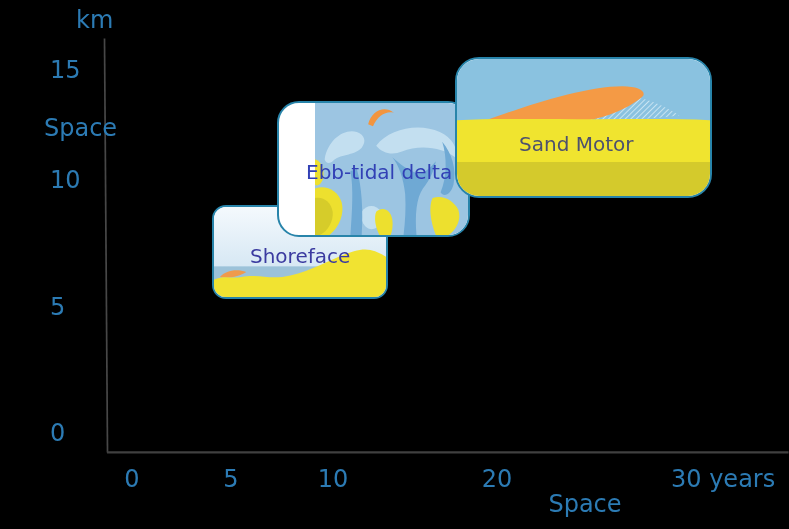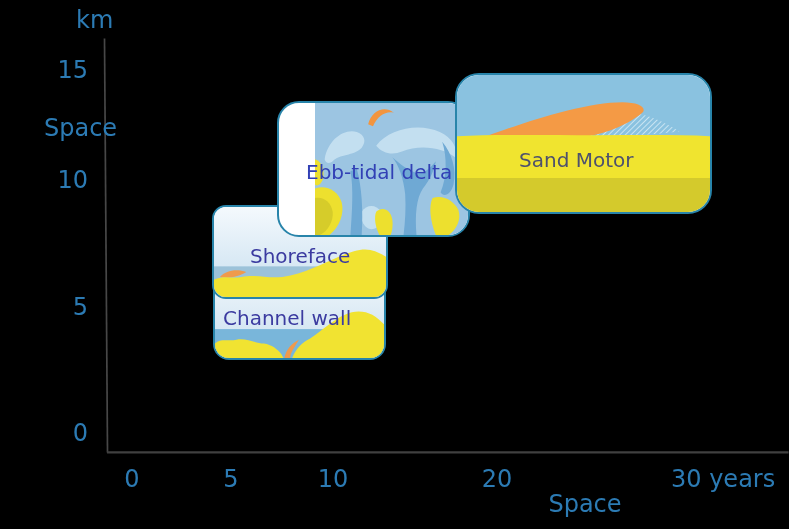--- a/index.html
+++ b/index.html
@@ -3,21 +3,21 @@
 <meta charset="utf-8">
 <style>
   html,body{margin:0;padding:0;background:#ffffff;}
   #canvas{
     position:relative;width:789px;height:529px;background:#000000;overflow:hidden;
     font-family:"DejaVu Sans", sans-serif;
   }
   .axis-label{
     position:absolute;color:#2C7BB4;font-size:24px;line-height:28px;white-space:nowrap;
   }
-  .r{text-align:right;}
+  .r{}
   .c{text-align:center;}
   .card{
     position:absolute;border:2.5px solid #2884AA;box-sizing:border-box;overflow:hidden;
     background:#fff;
   }
   .card svg{display:block;width:100%;height:100%;}
   .card-label{
     position:absolute;font-size:20px;line-height:22px;white-space:nowrap;
   }
   #axes-svg{position:absolute;left:0;top:0;}
@@ -40,36 +40,20 @@
   <span class="axis-label r" style="left:50px;top:419px;width:38px;">0</span>
 
   <span class="axis-label c" style="left:112px;top:465px;width:40px;">0</span>
   <span class="axis-label c" style="left:211px;top:465px;width:40px;">5</span>
   <span class="axis-label c" style="left:313px;top:465px;width:40px;">10</span>
   <span class="axis-label c" style="left:477px;top:465px;width:40px;">20</span>
   <span class="axis-label" style="left:671px;top:465px;">30 years</span>
   <span class="axis-label c" style="left:545px;top:490px;width:80px;">Space</span>
 
 
-  <div class="card" style="left:213px;top:252px;width:173px;height:108px;border-radius:16px;">
-    <svg viewBox="0 0 173 108" preserveAspectRatio="none">
-      <defs>
-        <linearGradient id="gC" x1="0" y1="0" x2="0" y2="1">
-          <stop offset="0" stop-color="#FAFCFE"></stop>
-            <stop offset="1" stop-color="#C8DFEF"></stop>
-        </linearGradient>
-      </defs>
-      <rect x="0" y="0" width="173" height="108" fill="url(#gC)"></rect>
-      <rect x="0" y="78" width="173" height="30" fill="#79B6DA"></rect>
-      <path d="M0,93 C6,87 14,91 22,89 C32,87 42,93 50,93 C58,94 64,99 68,104 L70,108 L0,108 Z" fill="#F1E331"></path>
-      <path d="M71,108 C73,99 78,93 86,89 C81,97 77,103 77,108 Z" fill="#F09A4C"></path>
-      <path d="M79,108 C83,98 89,92 97,88 C109,80 121,68 133,63 C143,58 153,59 161,63 C166,66 170,70 173,73 L173,108 Z" fill="#F1E331"></path>
-    </svg>
-    <span class="card-label" style="left:8px;top:53px;color:#3B3BA0;">Channel wall</span>
-  </div>
 
   <div class="card" style="left:212px;top:205px;width:176px;height:94px;border-radius:14px;">
     <svg viewBox="0 0 176 94" preserveAspectRatio="none">
       <defs>
         <linearGradient id="gS" x1="0" y1="0" x2="0" y2="1">
           <stop offset="0" stop-color="#F4F9FD"></stop>
             <stop offset="1" stop-color="#C8DFEF"></stop>
         </linearGradient>
       </defs>
       <rect x="0" y="0" width="176" height="94" fill="url(#gS)"></rect>
@@ -92,21 +76,21 @@
       <path d="M66,22 C70,8 86,2 98,10 C88,8 78,13 72,24 Z" fill="#F2953F"></path>
       <path d="M0,58 C8,60 12,68 10,78 C7,85 2,86 0,84 Z" fill="#EDE02E"></path>
       <path d="M0,88 C14,84 28,90 33,102 C37,114 30,128 18,136 L0,136 Z" fill="#EDE02E"></path>
       <path d="M0,98 C10,96 20,102 22,112 C23,122 16,132 6,136 L0,136 Z" fill="#D6CC2A"></path>
       <path d="M76,112 C84,106 94,110 96,120 C97,126 96,132 94,136 L80,136 C75,128 73,118 76,112 Z" fill="#EDE02E"></path>
       <path d="M146,98 C158,94 172,100 178,110 C182,120 176,130 166,136 L150,136 C143,122 141,106 146,98 Z" fill="#EDE02E"></path>
     </svg>
     <span class="card-label" style="left:27px;top:58px;color:#3140B5;">Ebb-tidal delta</span>
   </div>
 
-  <div class="card" style="left:455px;top:73px;width:257px;height:141px;border-radius:24px;">
+  <div class="card" style="left:455px;top:57px;width:257px;height:141px;border-radius:24px;">
     <svg viewBox="0 0 257 141" preserveAspectRatio="none">
       <defs>
         <pattern id="hatch" width="4" height="4" patternUnits="userSpaceOnUse" patternTransform="rotate(45)">
           <rect width="4" height="4" fill="#8AC2E0"></rect>
           <line x1="0" y1="0" x2="0" y2="4" stroke="#E4F3FA" stroke-width="1.4"></line>
         </pattern>
       </defs>
       <rect x="0" y="0" width="257" height="70" fill="#8AC2E0"></rect>
       <path d="M128,63 C145,53 162,44 184,40 C200,43 214,51 226,58 C210,61 170,63 150,63 Z" fill="url(#hatch)"></path>
       <path d="M30,63 C70,48 130,28 168,28 C184,28 192,33 189,38 C176,50 152,60 132,63 Z" fill="#F49A45"></path>

